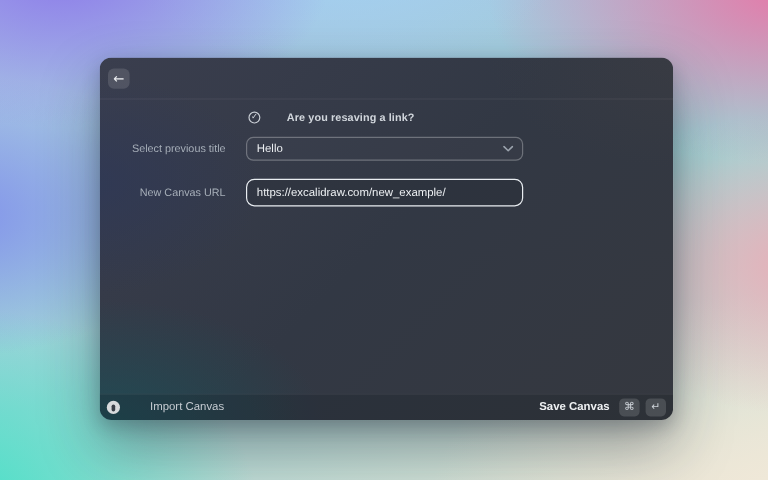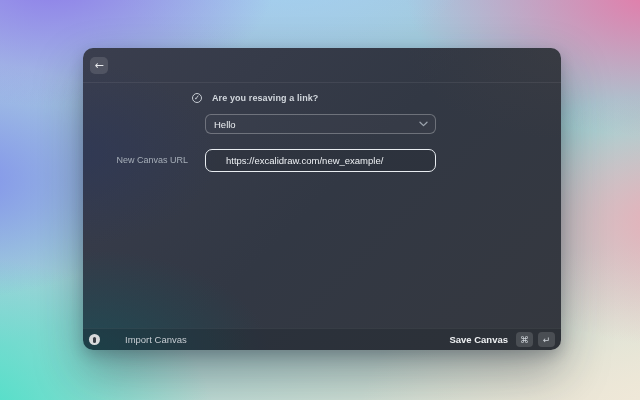--- a/index.html
+++ b/index.html
@@ -20,39 +20,39 @@
       radial-gradient(58% 52% at 0% 102%, rgba(18,88,94,.58), rgba(18,88,94,0) 68%),
       radial-gradient(46% 46% at -2% 35%, rgba(42,54,92,.55), rgba(42,54,92,0) 66%),
       radial-gradient(52% 46% at 102% 0%, rgba(66,64,66,.38), rgba(66,64,66,0) 66%),
       linear-gradient(135deg,#3a3e4e 0%,#323844 50%,#35383f 100%);}
   .dialog-header{position:absolute;top:0;left:0;right:0;height:34px;
     border-bottom:1px solid rgba(255,255,255,.07);}
   .back-btn{position:absolute;left:7px;top:9px;width:18px;height:17px;border-radius:5px;
     background:rgba(255,255,255,.12);border:none;padding:0;cursor:pointer;
     color:#e9ebee;font-size:11px;line-height:17px;text-align:center;
     font-family:"DejaVu Sans",sans-serif;}
-  .checkbox-row{position:absolute;left:109px;top:44px;height:11px;display:flex;
-    align-items:center;gap:10px;cursor:pointer;}
+  .checkbox-row{position:absolute;left:124px;top:44px;height:11px;display:flex;
+    align-items:center;gap:22px;cursor:pointer;}
   .cb{width:10px;height:10px;box-sizing:border-box;border-radius:50%;
     border:1px solid #c7ccd3;display:flex;align-items:center;justify-content:center;
     color:#d6dbe1;font-size:7px;line-height:1;}
   .checkbox-label{font-size:9px;font-weight:600;color:#d2d7dd;letter-spacing:.1px;}
   .field-label{position:absolute;left:0;width:105px;text-align:right;font-size:9px;
     color:#a6aeb8;font-weight:500;}
   .lbl-select{top:66px;line-height:20px;}
   .lbl-url{top:101px;line-height:23px;}
   .lbl-desc{top:144px;line-height:11px;}
   .control{position:absolute;left:122px;width:231px;box-sizing:border-box;}
   .select{top:66px;height:20px;border:1px solid rgba(255,255,255,.28);border-radius:6px;
     background:rgba(255,255,255,.02);display:flex;align-items:center;
     justify-content:space-between;padding:0 7px 0 8px;cursor:pointer;}
   .select-value{color:#eceff2;font-size:9.5px;text-align:center;}
   .chevron{display:flex;align-items:center;}
   .url-input{top:101px;height:23px;border:1.5px solid #e9edf1;border-radius:7px;
-    background:rgba(5,8,12,.10);color:#eef1f4;font-size:9.5px;padding:0 20px;outline:none;
+    background:rgba(5,8,12,.10);color:#eef1f4;font-size:9.5px;padding:0 8px;outline:none;
     font-family:"Liberation Sans","DejaVu Sans",sans-serif;}
   .desc-textarea{top:137px;height:40px;border:1px solid rgba(255,255,255,.28);
     border-radius:6px;background:rgba(255,255,255,.02);color:#eef1f4;font-size:9.5px;
     padding:5px 8px;resize:none;outline:none;
     font-family:"Liberation Sans","DejaVu Sans",sans-serif;}
   .footer{position:absolute;left:0;right:0;bottom:0;height:22px;box-sizing:border-box;
     background:rgba(8,14,18,.16);border-top:1px solid rgba(255,255,255,.06);
     display:flex;align-items:center;justify-content:space-between;padding:0 6px;}
   .footer-left{display:flex;align-items:center;gap:25px;cursor:pointer;}
   .import-icon{width:11px;height:11px;border-radius:50%;background:#d8dadc;
@@ -77,20 +77,21 @@
       </button>
     </div>
 
     <div class="checkbox-row">
       <span class="cb">
         <span>✓</span>
       </span>
       <span class="checkbox-label">Are you resaving a link?</span>
     </div>
 
+    <span class="field-label lbl-select">Select previous title</span>
     <div class="control select">
       <span class="select-value">Hello</span>
       <span class="chevron">
         <svg width="9" height="6" viewBox="0 0 9 6" fill="none">
           <path d="M1 1.2 L4.5 4.6 L8 1.2" stroke="#9ba3ad" stroke-width="1.3" stroke-linecap="round" stroke-linejoin="round"></path>
         </svg>
       </span>
     </div>
 
     <span class="field-label lbl-url">New Canvas URL</span>

